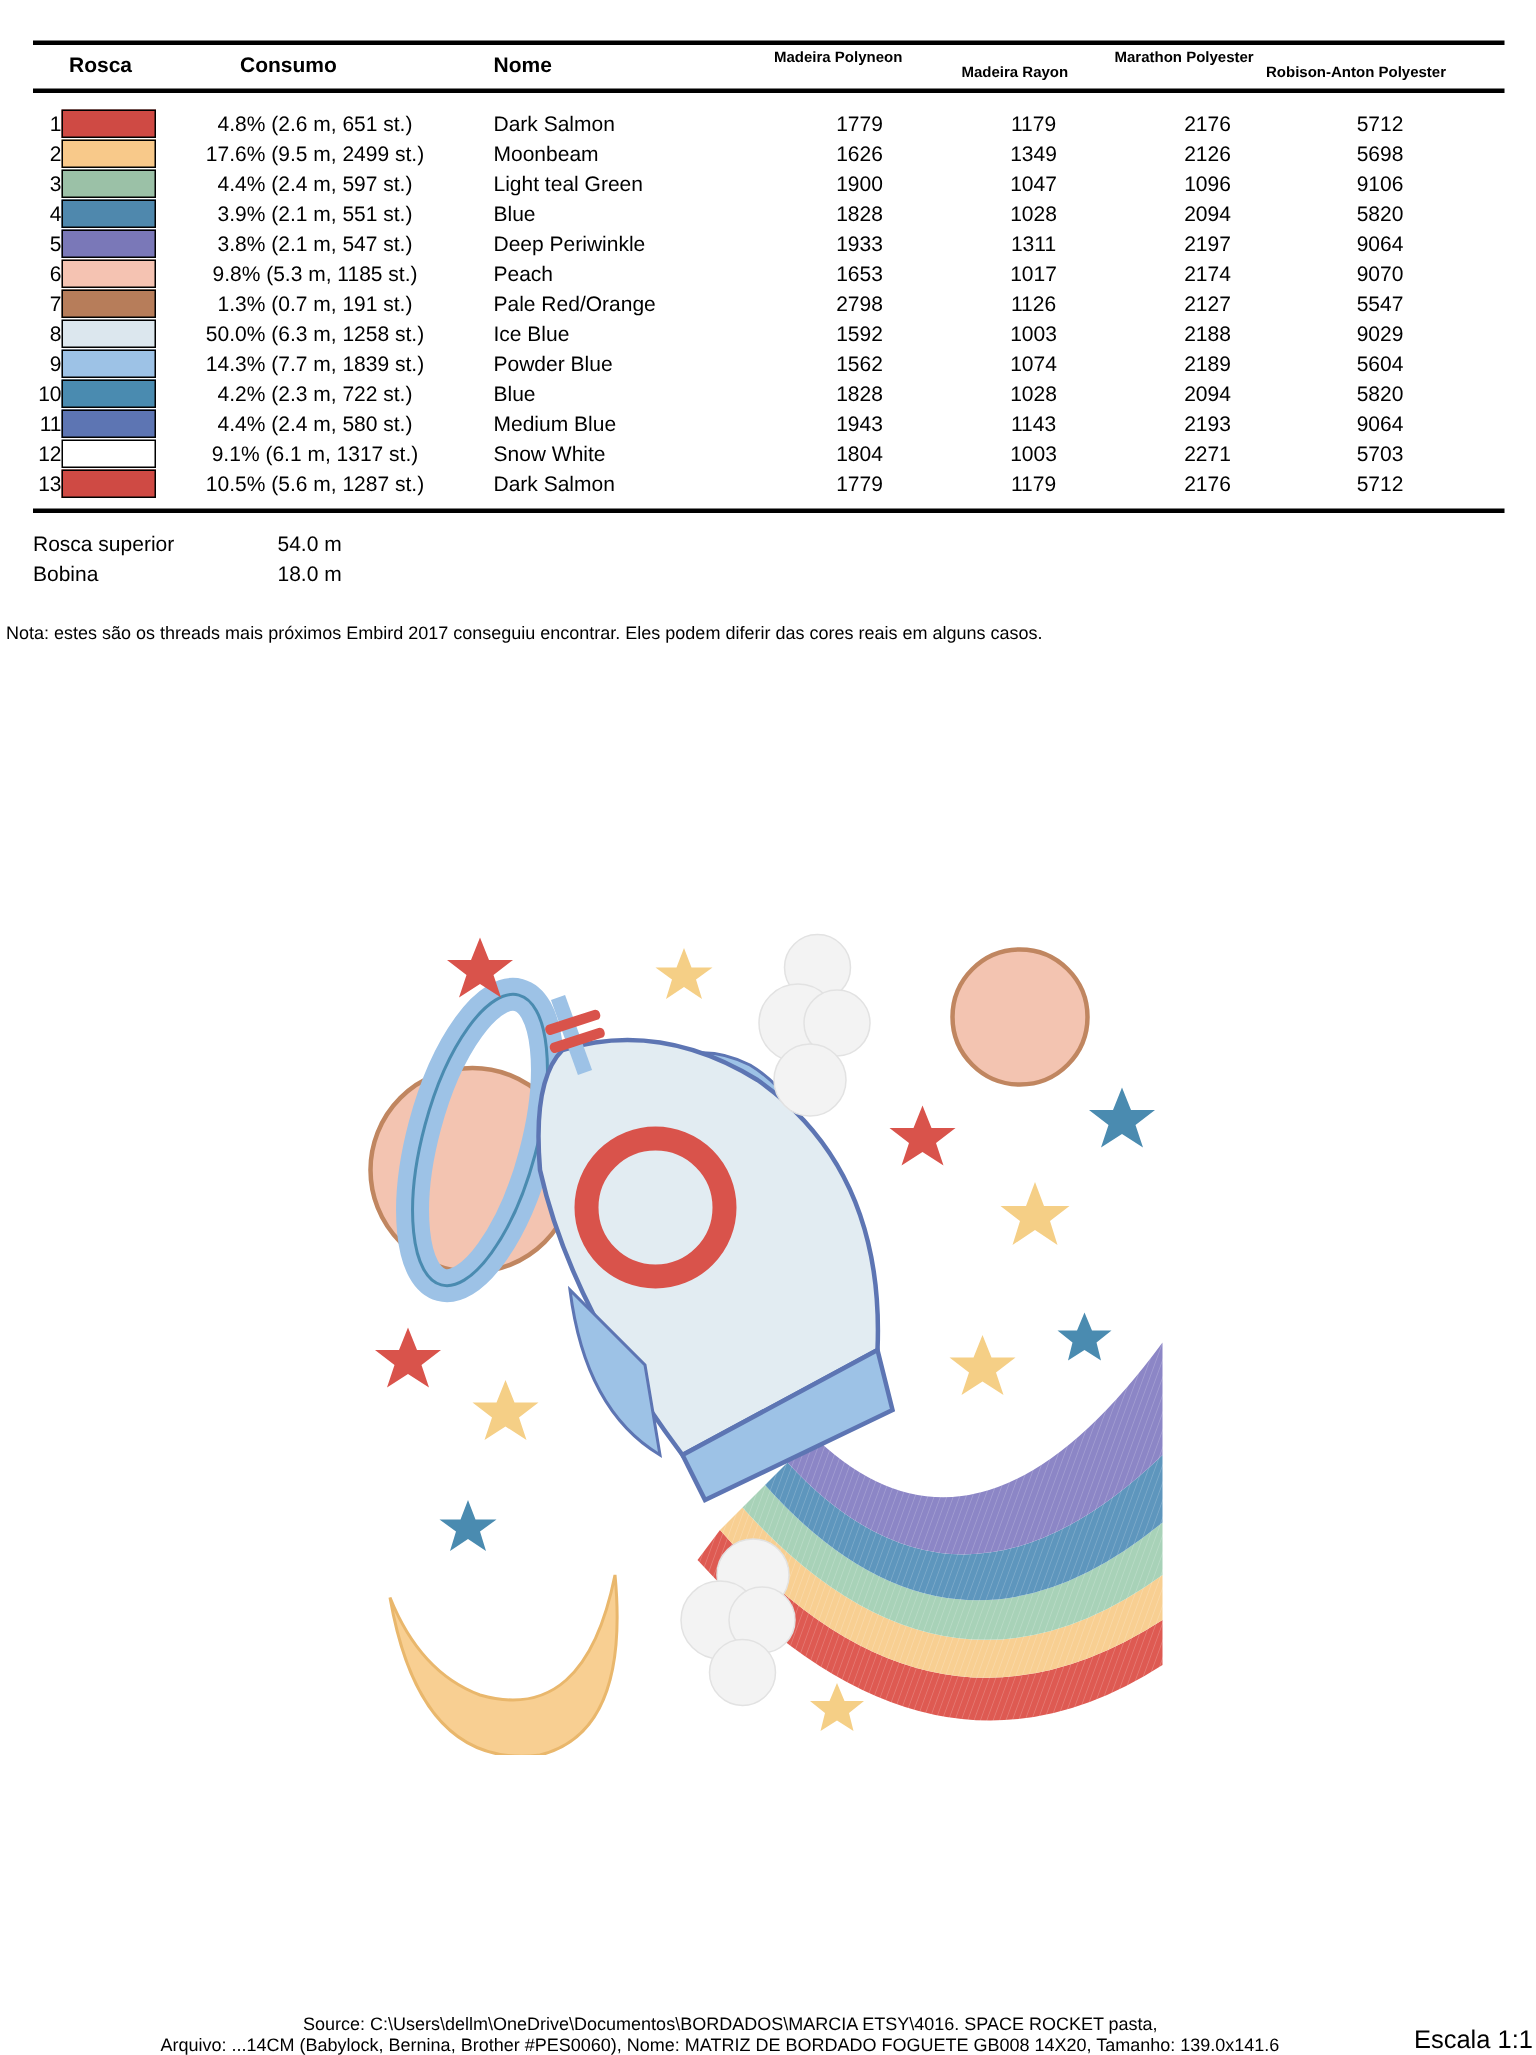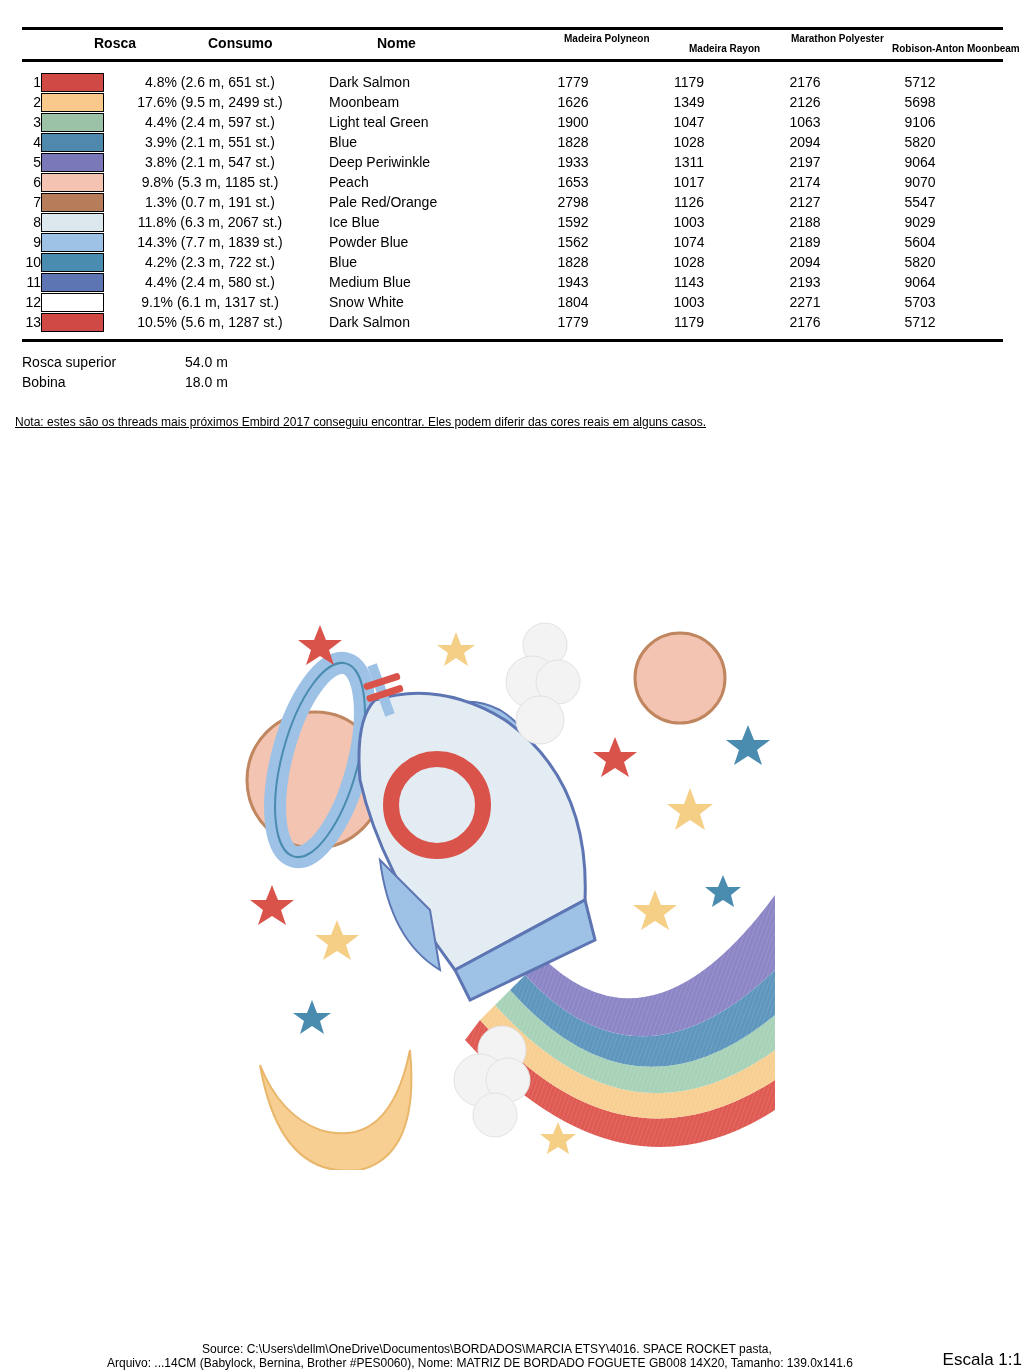--- a/index.html
+++ b/index.html
@@ -2,49 +2,49 @@
 <html><head>
 <meta charset="utf-8">
 <style>
   html, body { margin:0; padding:0; background:#ffffff; }
   body { width:1024px; height:1370px; position:relative; overflow:hidden;
          font-family:"Liberation Sans", sans-serif; color:#000; }
   .rule { position:absolute; left:22px; width:981px; background:#000; }
   .rule.top { top:27px; height:3px; }
   .rule.mid { top:59px; height:3px; }
   .rule.bot { top:339px; height:3px; }
-  .hdr { position:absolute; font-weight:bold; white-space:nowrap;margin-left:48px; }
+  .hdr { position:absolute; font-weight:bold; white-space:nowrap; }
   .hdr.big { font-size:14px; top:35px; }
   .hdr.small { font-size:10px; }
   .row { position:absolute; left:0; width:1024px; height:20px; font-size:14px; }
   .row .num { position:absolute; right:983px; top:2px; text-align:right; }
   .row .sw { position:absolute; left:41px; top:1px; width:61px; height:17px; border:1px solid #000; }
   .row .cons { position:absolute; left:110px; width:200px; top:2px; text-align:center; }
   .row .name { position:absolute; left:329px; top:2px; }
   .row .c1 { position:absolute; left:533px; width:80px; text-align:center; top:2px; }
   .row .c2 { position:absolute; left:649px; width:80px; text-align:center; top:2px; }
   .row .c3 { position:absolute; left:765px; width:80px; text-align:center; top:2px; }
   .row .c4 { position:absolute; left:880px; width:80px; text-align:center; top:2px; }
   .sum { position:absolute; font-size:14px; }
-  .note { position:absolute; left:15px; top:415px; font-size:12px;text-decoration:underline; }
+  .note { position:absolute; left:4px; top:415px; font-size:12px; }
   .footer { position:absolute; font-size:12px; white-space:nowrap; }
   .scale { position:absolute; right:2px; top:1350px; font-size:17px; font-weight:normal; }
   .art { position:absolute; left:240px; top:610px; width:550px; height:560px; }
 </style>
 </head>
 <body>
 
 <div class="rule top"></div>
 <div class="hdr big" style="left:46px;">Rosca</div>
 <div class="hdr big" style="left:160px;">Consumo</div>
 <div class="hdr big" style="left:329px;">Nome</div>
 <div class="hdr small" style="left:516px; top:33px;">Madeira Polyneon</div>
 <div class="hdr small" style="left:641px; top:43px;">Madeira Rayon</div>
 <div class="hdr small" style="left:743px; top:33px;">Marathon Polyester</div>
-<div class="hdr small" style="left:844px; top:43px;">Robison-Anton Moonbeam</div>
+<div class="hdr small" style="left:844px; top:43px;">Robison-Anton Polyester</div>
 <div class="rule mid"></div>
 
 <div id="rows">
     <div class="row" style="top: 72px;">
       <div class="num">1</div>
       <div class="sw" style="background: rgb(207, 74, 68);"></div>
       <div class="cons">4.8% (2.6 m, 651 st.)</div>
       <div class="name">Dark Salmon</div>
       <div class="c1">1779</div>
       <div class="c2">1179</div>
@@ -61,21 +61,21 @@
       <div class="c3">2126</div>
       <div class="c4">5698</div>
     </div>
     <div class="row" style="top: 112px;">
       <div class="num">3</div>
       <div class="sw" style="background: rgb(155, 193, 167);"></div>
       <div class="cons">4.4% (2.4 m, 597 st.)</div>
       <div class="name">Light teal Green</div>
       <div class="c1">1900</div>
       <div class="c2">1047</div>
-      <div class="c3">1063</div>
+      <div class="c3">1096</div>
       <div class="c4">9106</div>
     </div>
     <div class="row" style="top: 132px;">
       <div class="num">4</div>
       <div class="sw" style="background: rgb(79, 136, 173);"></div>
       <div class="cons">3.9% (2.1 m, 551 st.)</div>
       <div class="name">Blue</div>
       <div class="c1">1828</div>
       <div class="c2">1028</div>
       <div class="c3">2094</div>
@@ -107,21 +107,21 @@
       <div class="cons">1.3% (0.7 m, 191 st.)</div>
       <div class="name">Pale Red/Orange</div>
       <div class="c1">2798</div>
       <div class="c2">1126</div>
       <div class="c3">2127</div>
       <div class="c4">5547</div>
     </div>
     <div class="row" style="top: 212px;">
       <div class="num">8</div>
       <div class="sw" style="background: rgb(220, 231, 238);"></div>
-      <div class="cons">11.8% (6.3 m, 2067 st.)</div>
+      <div class="cons">50.0% (6.3 m, 1258 st.)</div>
       <div class="name">Ice Blue</div>
       <div class="c1">1592</div>
       <div class="c2">1003</div>
       <div class="c3">2188</div>
       <div class="c4">9029</div>
     </div>
     <div class="row" style="top: 232px;">
       <div class="num">9</div>
       <div class="sw" style="background: rgb(157, 194, 230);"></div>
       <div class="cons">14.3% (7.7 m, 1839 st.)</div>

